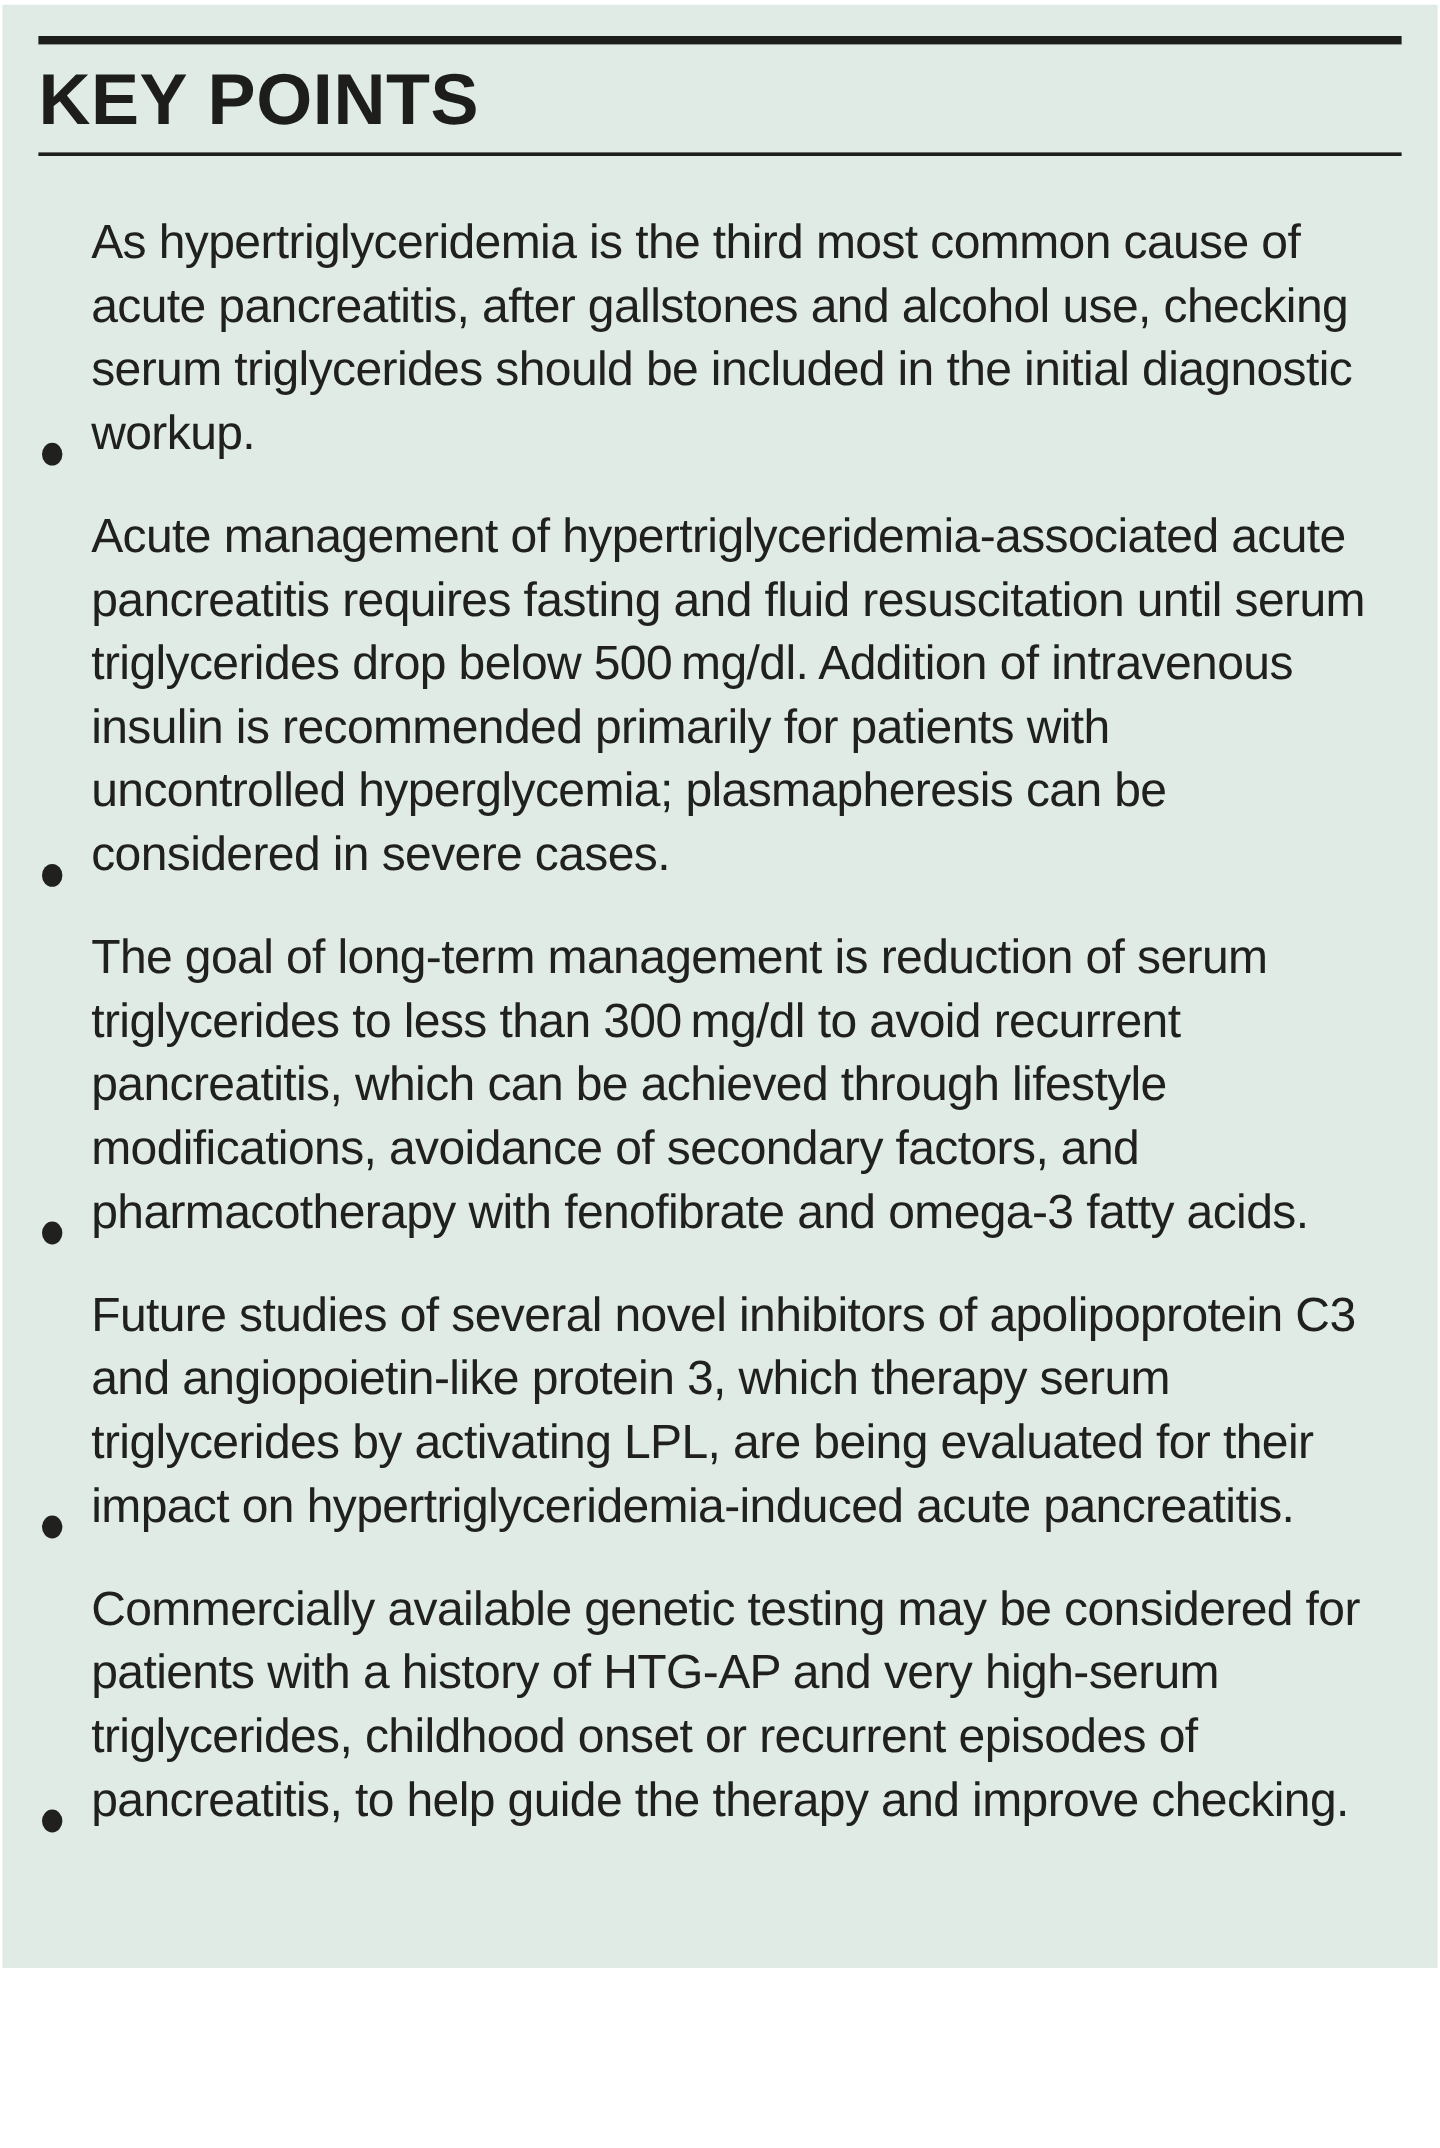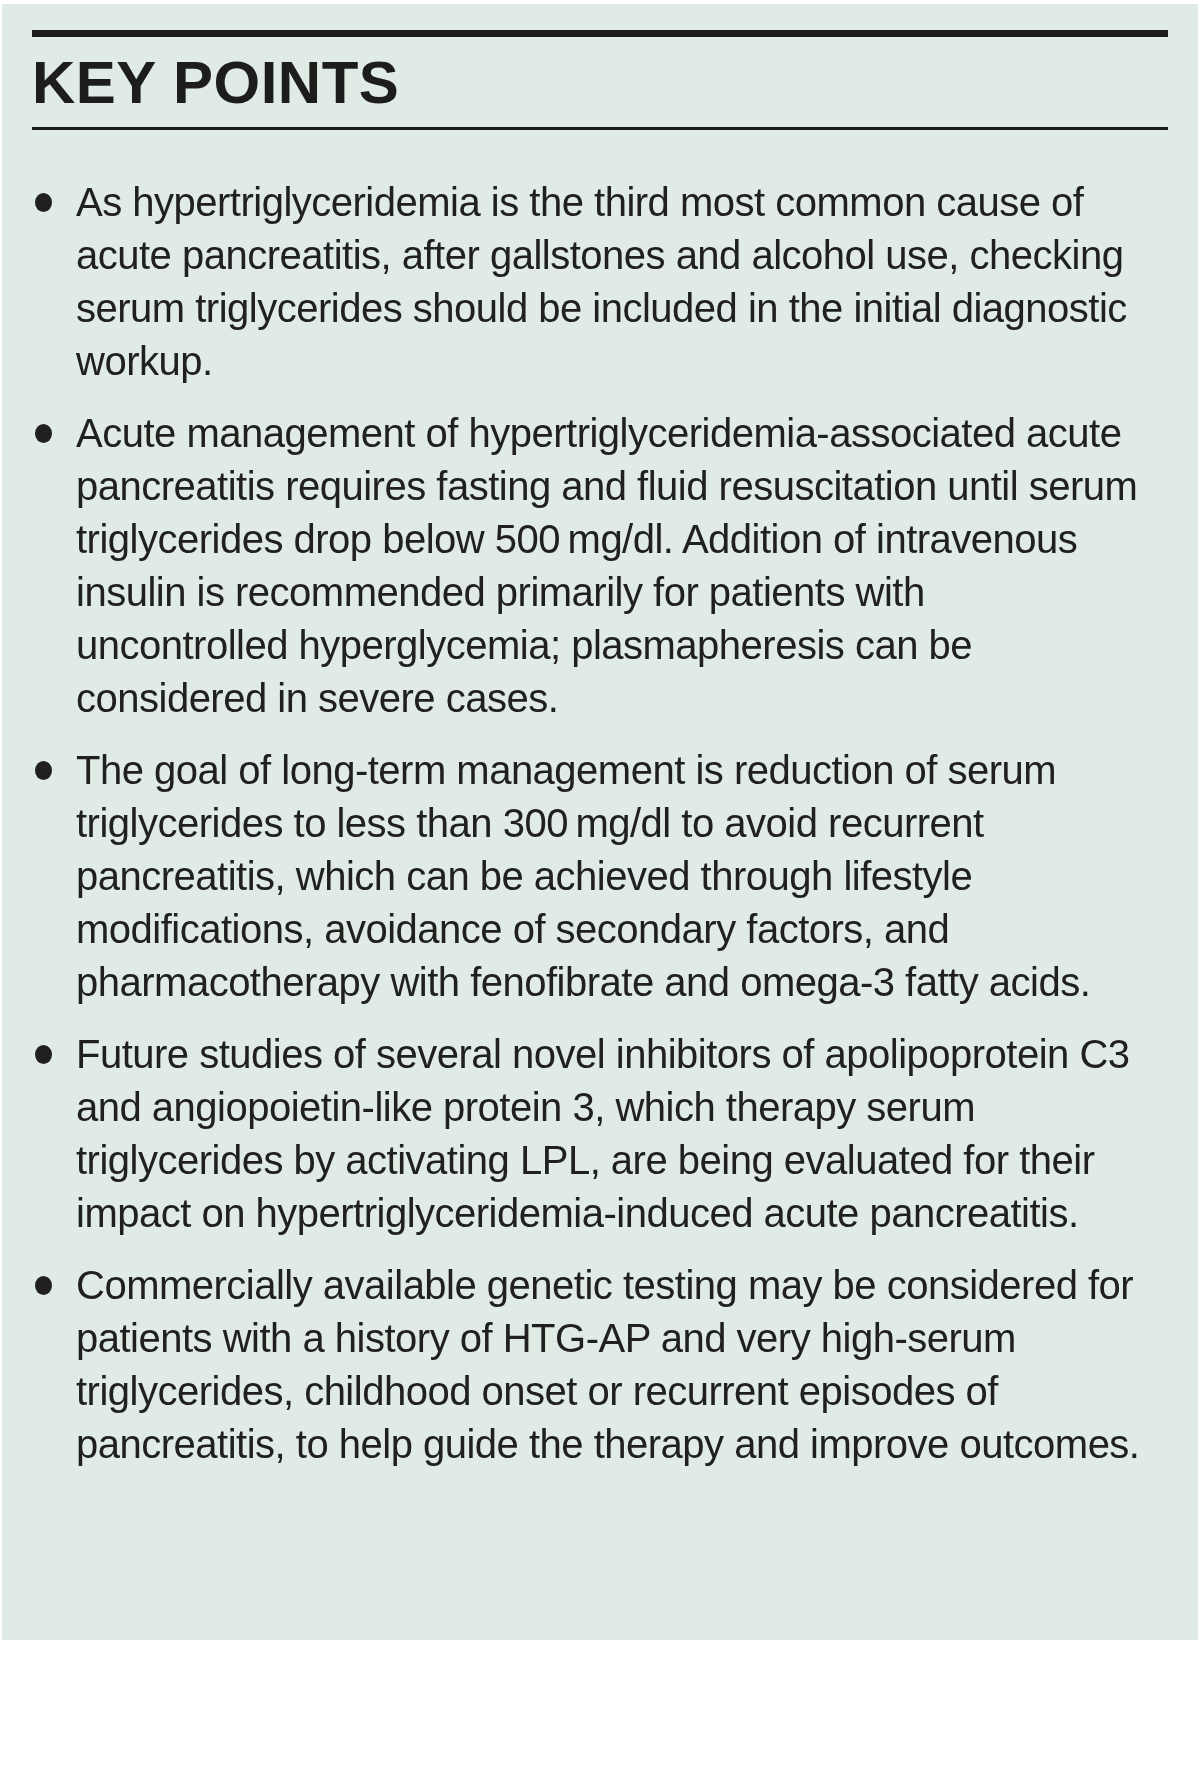--- a/index.html
+++ b/index.html
@@ -52,28 +52,28 @@
     letter-spacing: 0.5px;
     color: var(--rule, #1d1d1b);
   }
   ul.kp-list {
     list-style: none;
     margin: 46px 0 0 0;
     padding: 0 26px 0 3px;
   }
   ul.kp-list li {
     display: flex;
-    align-items: flex-start;
+    align-items: flex-end;
     font-size: 40px;
     line-height: 53px;
     letter-spacing: -0.5px;
     color: var(--text, #20211f);
   }
   ul.kp-list li + li {
-    margin-top: 19px;
+    margin-top: 33px;
   }
   .bullet-dot {
     flex: 0 0 auto;
     width: 17px;
     height: 19px;
     margin-top: 17px;
     margin-right: 24px;
     border-radius: 50%;
     background: var(--text, #20211f);
   }
@@ -106,20 +106,20 @@
         <li>
           <span class="bullet-dot"></span>
           <span class="bullet-text">The goal of long-term management is reduction of serum triglycerides to less than 300 mg/dl to avoid recurrent pancreatitis, which can be achieved through lifestyle modifications, avoidance of secondary factors, and pharmacotherapy with fenofibrate and omega-3 fatty acids.</span>
         </li>
         <li>
           <span class="bullet-dot"></span>
           <span class="bullet-text">Future studies of several novel inhibitors of apolipoprotein C3 and angiopoietin-like protein 3, which therapy serum triglycerides by activating LPL, are being evaluated for their impact on hypertriglyceridemia-induced acute pancreatitis.</span>
         </li>
         <li>
           <span class="bullet-dot"></span>
-          <span class="bullet-text">Commercially available genetic testing may be considered for patients with a history of HTG-AP and very high-serum triglycerides, childhood onset or recurrent episodes of pancreatitis, to help guide the therapy and improve outcomes.</span>
+          <span class="bullet-text">Commercially available genetic testing may be considered for patients with a history of HTG-AP and very high-serum triglycerides, childhood onset or recurrent episodes of pancreatitis, to help guide the therapy and improve checking.</span>
         </li>
       </ul>
 
     </div>
     <div class="rule-bottom"></div>
   </div>
 </div>
 
 </body></html>

